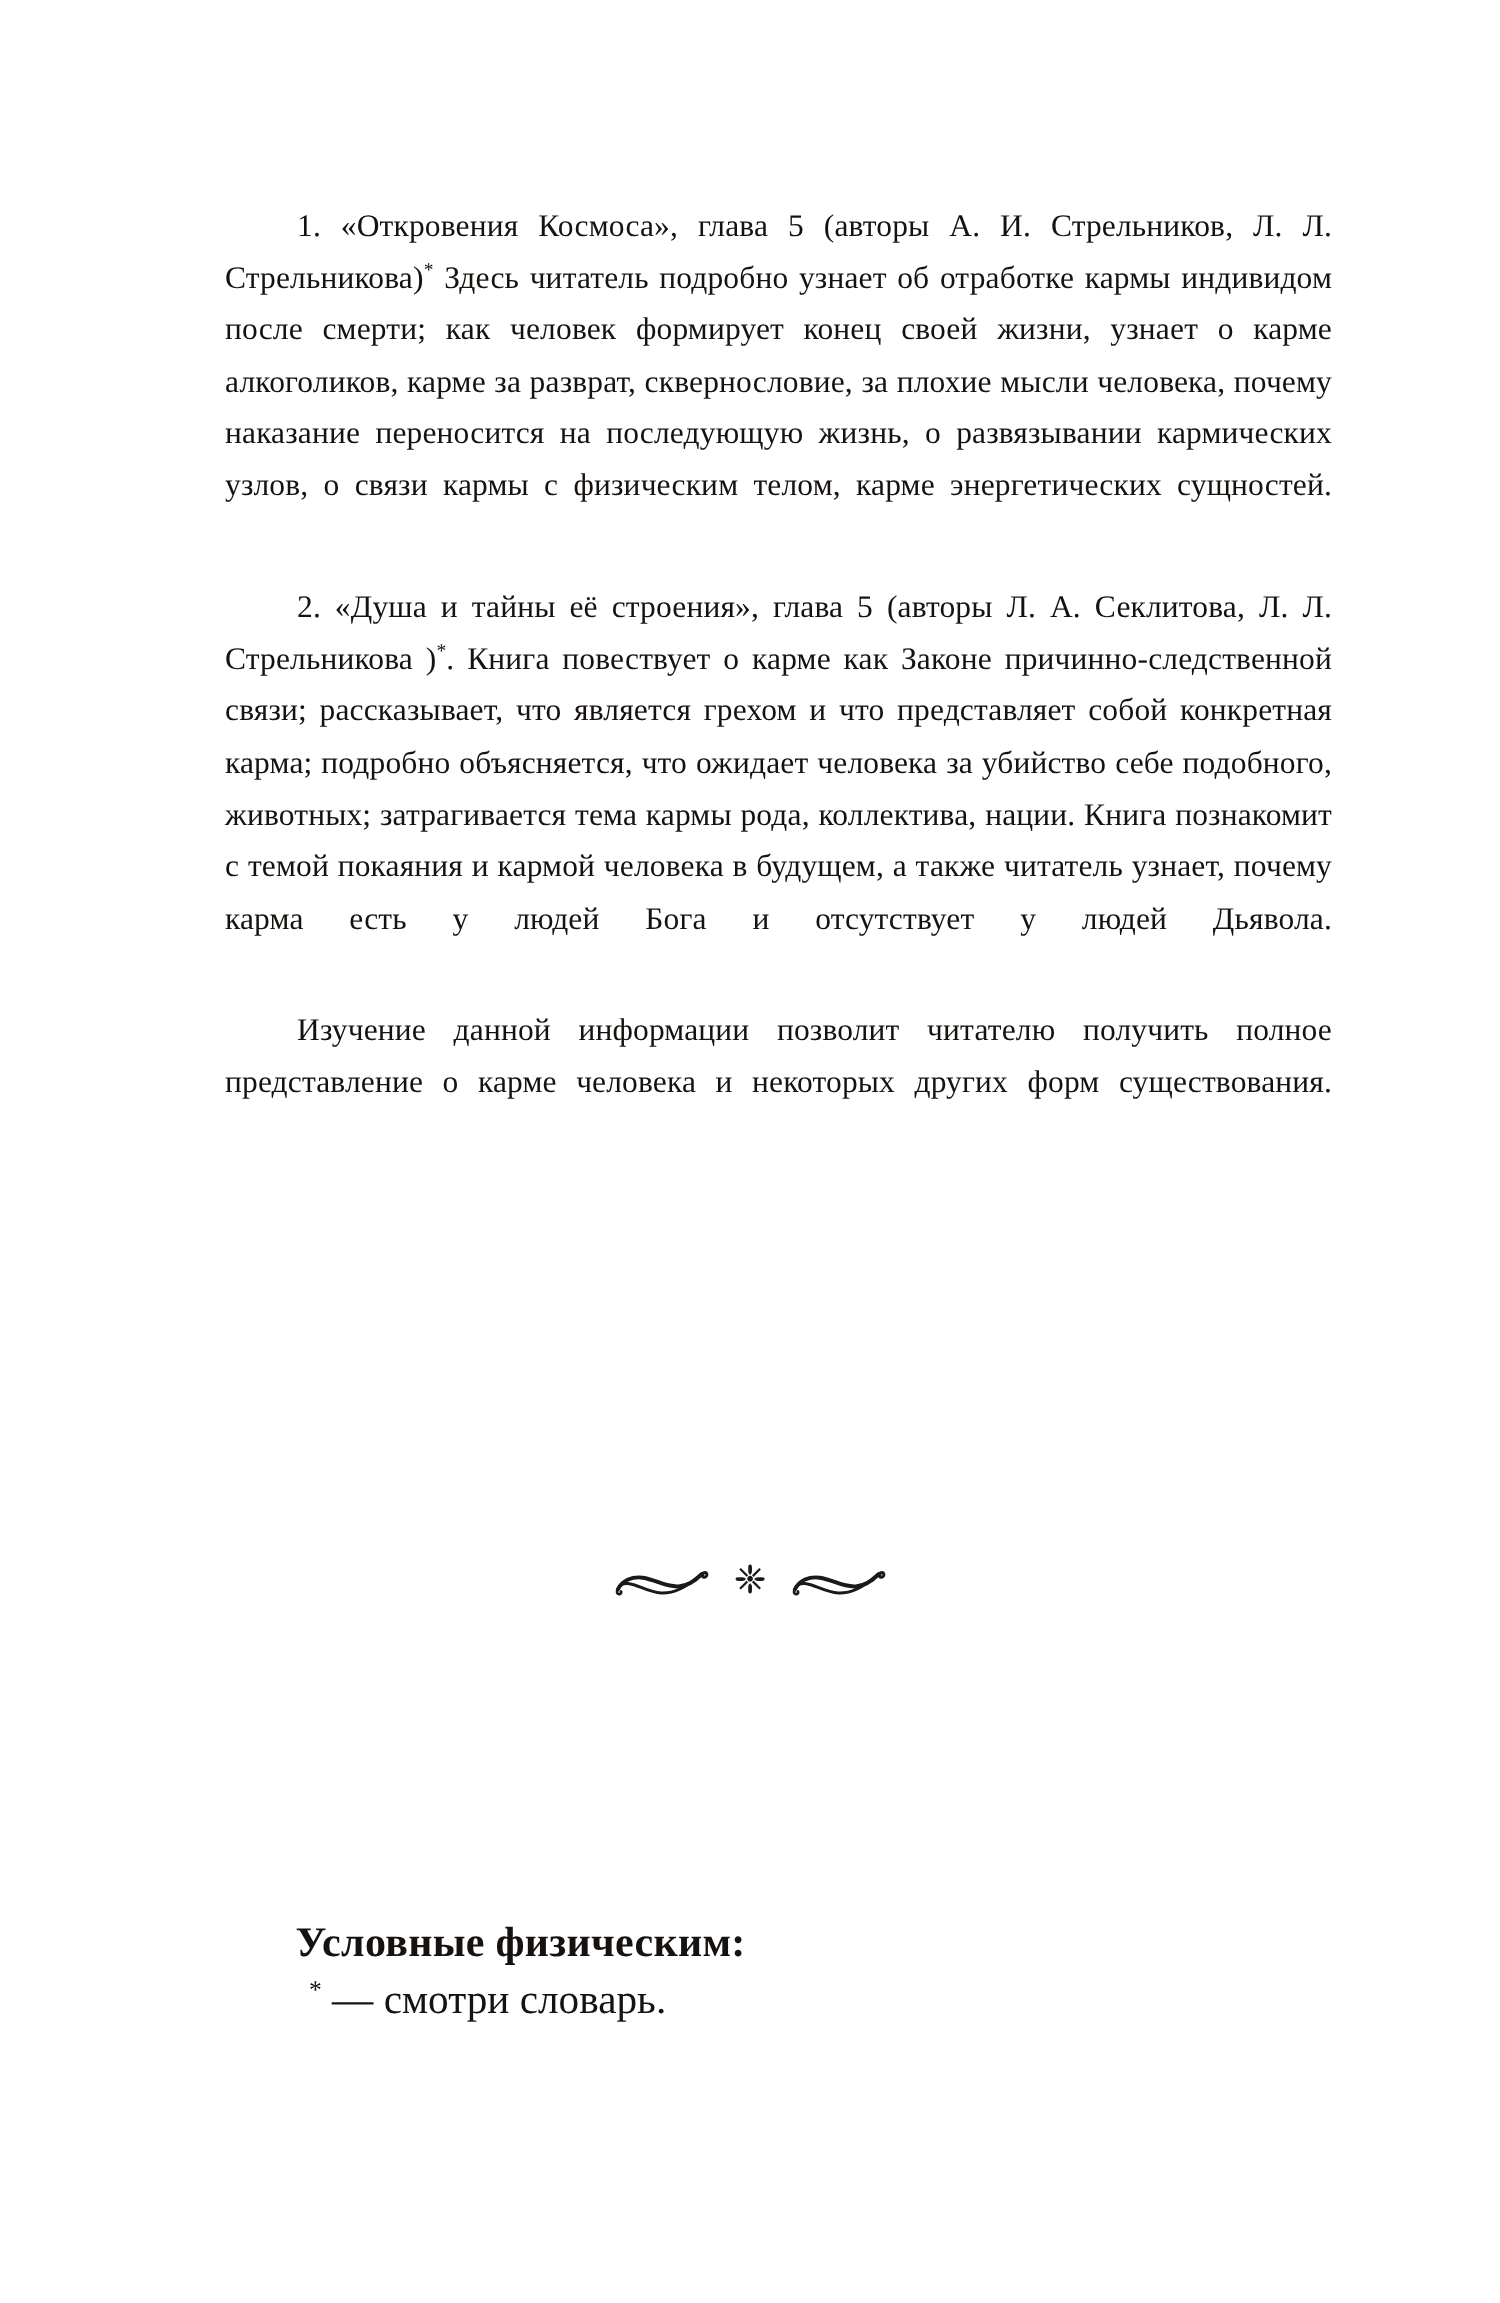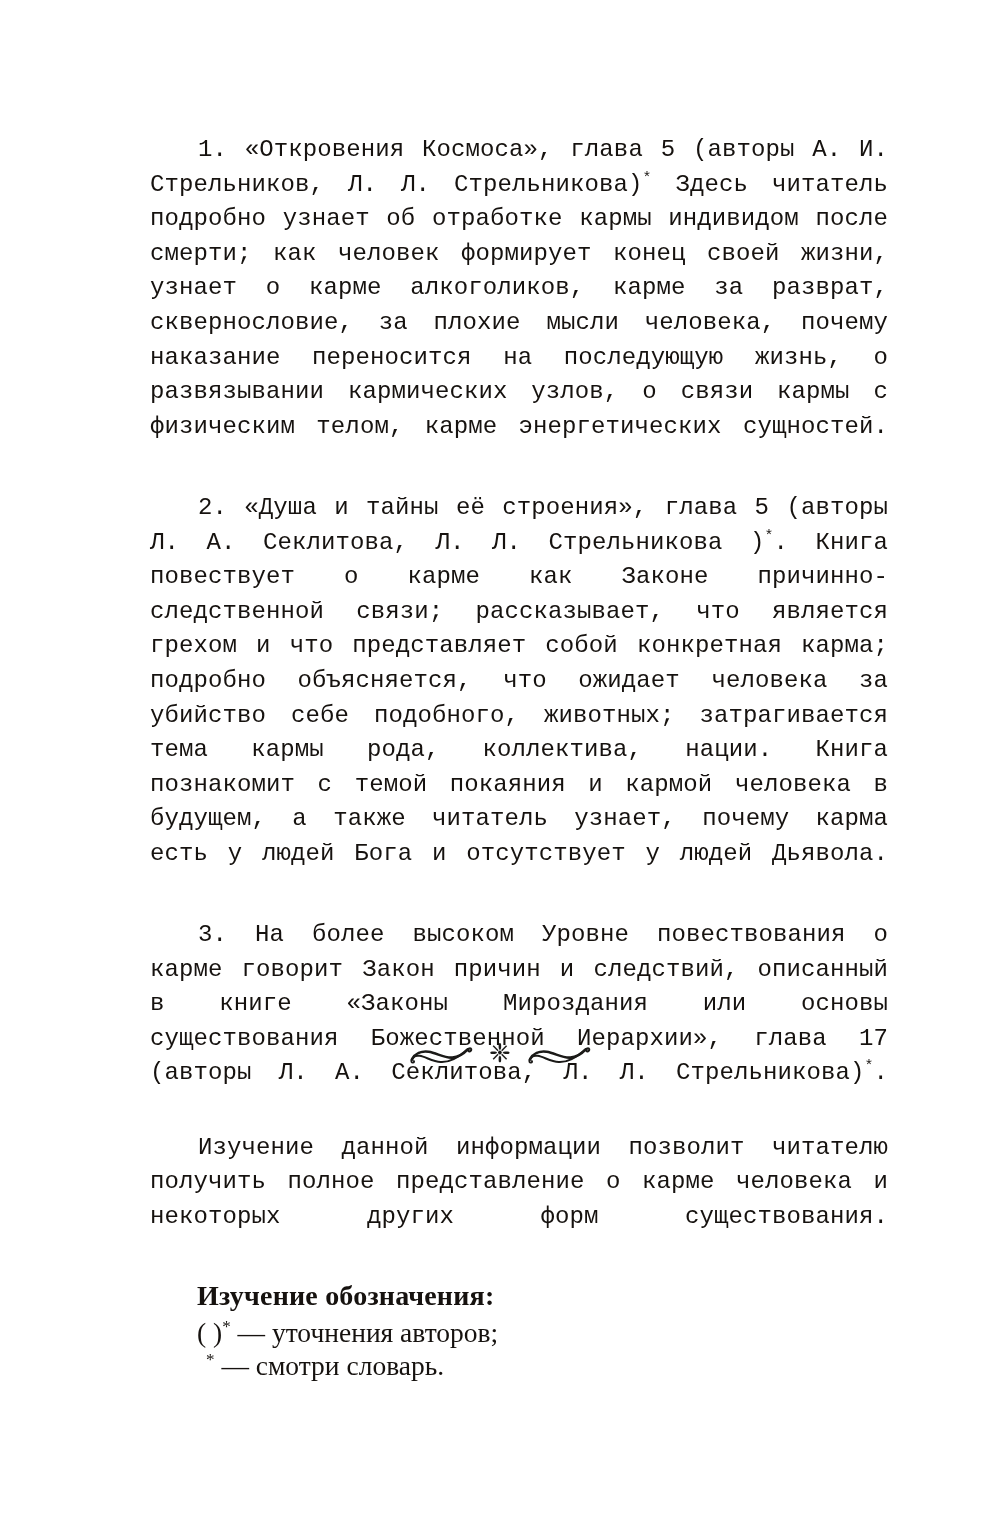--- a/index.html
+++ b/index.html
@@ -30,27 +30,26 @@
     left: 150px;
     top: 133px;
     width: 738px;
   }
 
   .body-par {
     margin: 0;
     text-align: justify;
     text-justify: inter-word;
     text-indent: 48px;
-    font-size: 24px;
+    font-size: 21px;
     line-height: 34.6px;
     letter-spacing: 0.1px;
     word-spacing: 0.2px;
     color: #16120f;
     hyphens: manual;
-    font-family: Liberation Mono, monospace;
   }
   .body-par:last-child {
     text-align: justify;
   }
   
   .body-par::after {
     content: "";
     display: inline-block;
     width: 100%;
   }
@@ -113,21 +112,20 @@
 <body>
 
 <div class="page">
 
   <div class="text-column">
 
     <p class="body-par">1.  «Откровения Космоса», глава 5 (авторы А. И. Стрельников, Л. Л. Стрельникова)<sup class="star">*</sup>  Здесь читатель подробно узнает об отработке кармы индивидом после смерти; как человек формирует конец своей жизни, узнает о карме алкоголиков, карме за разврат, сквернословие, за плохие мысли человека, почему наказание переносится на последующую жизнь, о развязывании кармических узлов, о связи кармы с физическим телом, карме энергетических сущностей.</p>
 
     <p class="body-par par-gap-small">2. «Душа и тайны её строения», глава 5 (авторы Л. А. Секлитова, Л. Л. Стрельникова )<sup class="star">*</sup>. Книга повествует о карме как Законе причинно-следственной связи; рассказывает, что является грехом и что представляет собой конкретная карма; подробно объясняется, что ожидает человека за убийство себе подобного, животных; затрагивается тема кармы рода, коллектива, нации. Книга познакомит с темой покаяния и кармой человека в будущем, а также читатель узнает, почему карма есть у людей Бога и отсутствует у людей Дьявола.</p>
 
-    <p class="body-par par-gap-small">3. На более высоком Уровне повествования о карме говорит Закон причин и следствий, описанный в книге «Законы Мироздания или основы существования Божественной Иерархии», глава 17 (авторы Л. А. Секлитова, Л. Л. Стрельникова)<sup class="star">*</sup>.</p>
 
     <p class="body-par par-gap-closing">Изучение данной информации позволит читателю получить полное представление о карме человека и некоторых других форм существования.</p>
 
   </div>
 
   <div class="ornament">
 
     <span>
       <svg width="64" height="26" viewBox="0 0 64 26" aria-hidden="true">
         <path d="M2.5 18.2 C3.6 15.0 6.8 13.2 10.6 13.8 C17.0 14.8 23.4 19.6 31.8 20.0
@@ -151,21 +149,20 @@
         <path d="M3.0 17.4 C6.0 11.6 12.4 8.8 19.6 9.8 C27.8 11.0 35.0 16.2 43.4 15.6
                  C50.0 15.1 55.0 11.4 58.8 7.4" fill="none" stroke="#1b1a18" stroke-width="2.6" stroke-linecap="round"></path>
         <path d="M2.6 18.4 C2.0 19.6 2.6 20.8 3.9 20.7 C5.0 20.6 5.4 19.6 4.9 18.9" fill="none" stroke="#1b1a18" stroke-width="1.8" stroke-linecap="round"></path>
       </svg>
     </span>
 
   </div>
 
   <div class="legend">
 
-    <p class="legend-title">Изучение обозначения:</p>
+    <p class="legend-title">Условные физическим:</p>
 
-    <p class="legend-line">( )<sup class="star">*</sup> — уточнения авторов;</p>
 
     <p class="legend-line indent-star"><sup class="star">*</sup> — смотри словарь.</p>
 
   </div>
 
 </div>
 
 </body></html>

